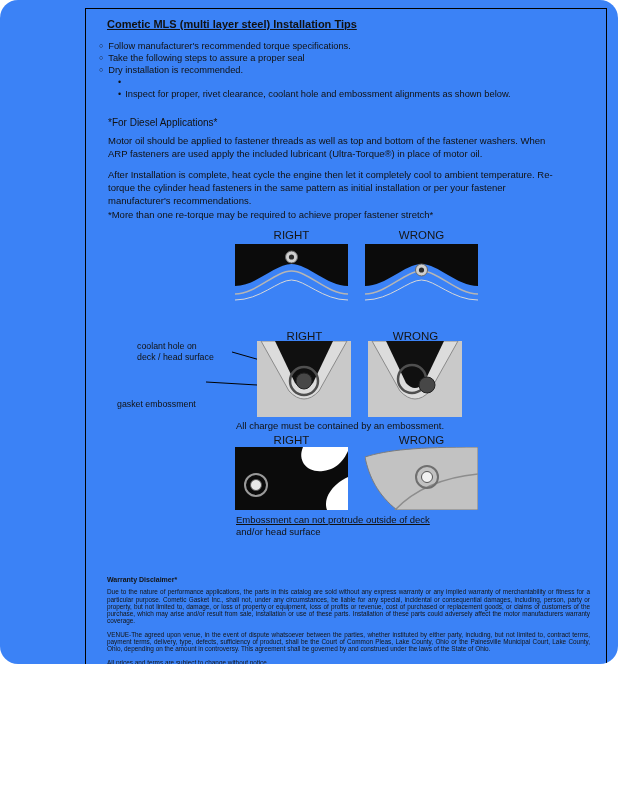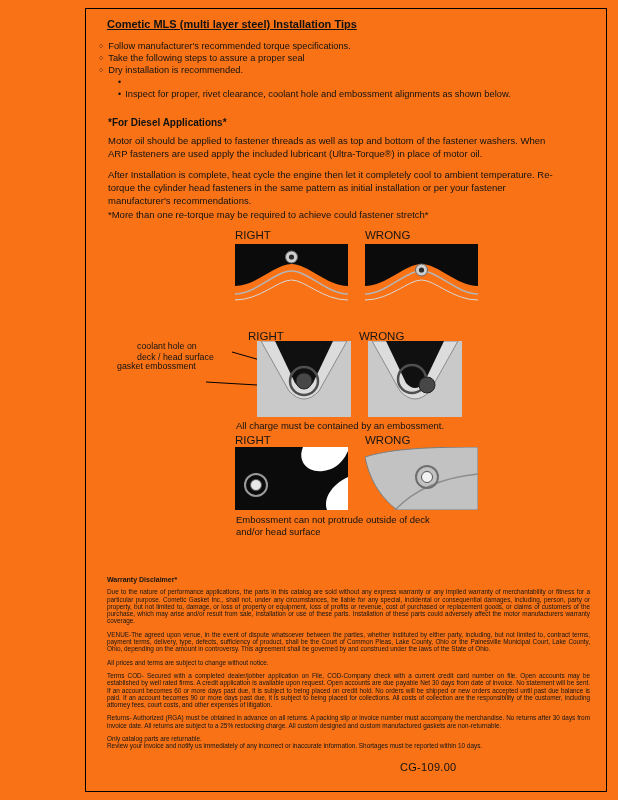--- a/index.html
+++ b/index.html
@@ -1,52 +1,52 @@
 <!DOCTYPE html>
 <html><head>
 <meta charset="utf-8">
 <style>
   * { margin:0; padding:0; box-sizing:border-box; }
   html, body { width:618px; height:800px; background:#ffffff; }
   body { font-family:"Liberation Sans", sans-serif; color:#111; }
-  .page { position:relative; width:618px; height:800px; background:#f97316; overflow:hidden; }
+  .page { position:relative; width:618px; height:664px; background:#3b82f6; overflow:hidden;border-radius:18px; }
   .frame { position:absolute; left:85px; top:8px; width:522px; height:784px; border:1.5px solid #000; }
 
   .title { position:absolute; left:107px; top:18px; font-size:11px; font-weight:bold; text-decoration:underline; }
 
   .bullets { position:absolute; left:99px; top:40px; font-size:9.3px; }
   .b-line { display:flex; align-items:flex-start; line-height:12px; white-space:nowrap; }
   .b-marker { font-size:7px; margin-right:5px; line-height:12px; }
   .sub { margin-left:19px; }
   .sub .b-marker { font-size:9px; margin-right:4px; }
 
-  .diesel-h { position:absolute; left:108px; top:117px; font-size:10px; font-weight:bold; }
+  .diesel-h { position:absolute; left:108px; top:117px; font-size:10px; font-weight:normal; }
   .para { position:absolute; left:108px; width:458px; font-size:9.5px; line-height:13px; }
   .p1 { top:134px; }
   .p2 { top:168px; }
   .note { position:absolute; left:108px; top:209px; font-size:9.5px; }
 
-  .fig-label { position:absolute; width:113px; text-align:left; font-size:11.5px; color:#151515; }
+  .fig-label { position:absolute; width:113px; text-align:center; font-size:11.5px; color:#151515; }
   .fl-r1r { left:235px; top:229px; } .fl-r1w { left:365px; top:229px; }
   .fl-r2r { left:248px; top:330px; } .fl-r2w { left:359px; top:330px; }
   .fl-r3r { left:235px; top:434px; } .fl-r3w { left:365px; top:434px; }
 
   .panel { position:absolute; line-height:0; }
   .p11 { left:235px; top:244px; } .p12 { left:365px; top:244px; }
   .p21 { left:257px; top:341px; } .p22 { left:368px; top:341px; }
   .p31 { left:235px; top:447px; } .p32 { left:365px; top:447px; }
 
   .caption { position:absolute; font-size:9.5px; }
   .cap1 { left:236px; top:310px; }
   .cap2 { left:236px; top:420px; }
-  .cap3a { left:236px; top:514px; }
+  .cap3a { left:236px; top:514px;text-decoration:underline; }
   .cap3b { left:236px; top:526px; }
 
   .callout1 { position:absolute; left:137px; top:341px; width:95px; font-size:8.8px; line-height:10.5px; }
-  .callout2 { position:absolute; left:117px; top:361px; font-size:8.8px; white-space:nowrap; }
+  .callout2 { position:absolute; left:117px; top:399px; font-size:8.8px; white-space:nowrap; }
   .pointer-overlay { position:absolute; left:85px; top:330px; pointer-events:none; }
 
   .disclaimer { position:absolute; left:107px; top:576px; width:483px; font-size:6.4px; line-height:7.3px; text-align:justify; color:#141414; }
   .disc-h { font-size:7px; font-weight:bold; margin-bottom:5px; text-align:left; }
   .disclaimer p { margin-bottom:6px; }
   .disclaimer p.tight { margin-bottom:0; }
 
   .footer { position:absolute; left:400px; top:761px; font-size:11px; letter-spacing:0.3px; }
 </style>
 </head>
@@ -75,21 +75,21 @@
     </div>
     <div class="b-line sub">
       <span class="b-marker">•</span>
       <span>Inspect for proper, rivet clearance, coolant hole and embossment alignments as shown below.</span>
     </div>
   </div>
 
   <div class="diesel-h">*For Diesel Applications*</div>
   <div class="para p2">After Installation is complete, heat cycle the engine then let it completely cool to ambient temperature. Re-torque the cylinder head fasteners in the same pattern as initial installation or per your fastener manufacturer's recommendations.</div>
   <div class="para p1">Motor oil should be applied to fastener threads as well as top and bottom of the fastener washers. When ARP fasteners are used apply the included lubricant (Ultra-Torque®) in place of motor oil.</div>
-  <div class="note">*More than one re-torque may be required to achieve could fastener stretch*</div>
+  <div class="note">*More than one re-torque may be required to achieve proper fastener stretch*</div>
 
   <div class="fig-label fl-r1r">RIGHT</div>
   <div class="fig-label fl-r1w">WRONG</div>
   <div class="panel p11">
     <svg width="113" height="60" viewBox="0 0 113 60">
       <path d="M0,0 H113 V42 C92,42 73,20 56.5,20 C40,20 21,42 0,42 Z" fill="#0b0b0b"></path>
       <path d="M0,50 C21,50 40,27 56.5,27 C73,27 92,50 113,50" fill="none" stroke="#b5b5b5" stroke-width="1.5"></path>
       <path d="M0,56 C25,56 43,36 56.5,36 C70,36 88,56 113,56" fill="none" stroke="#d8d8d8" stroke-width="1"></path>
       <circle cx="56.5" cy="13" r="6" fill="#cfcfcf" stroke="#666" stroke-width="1"></circle>
       <circle cx="56.5" cy="13" r="2.6" fill="#2b2b2b"></circle>

